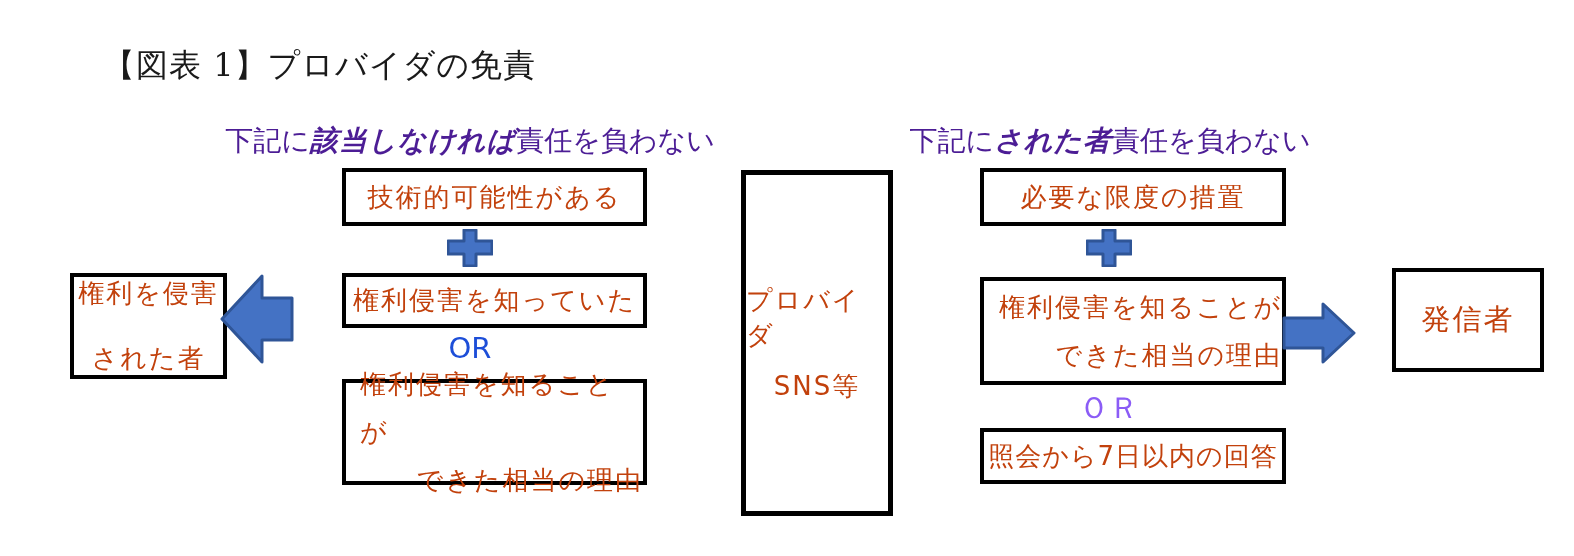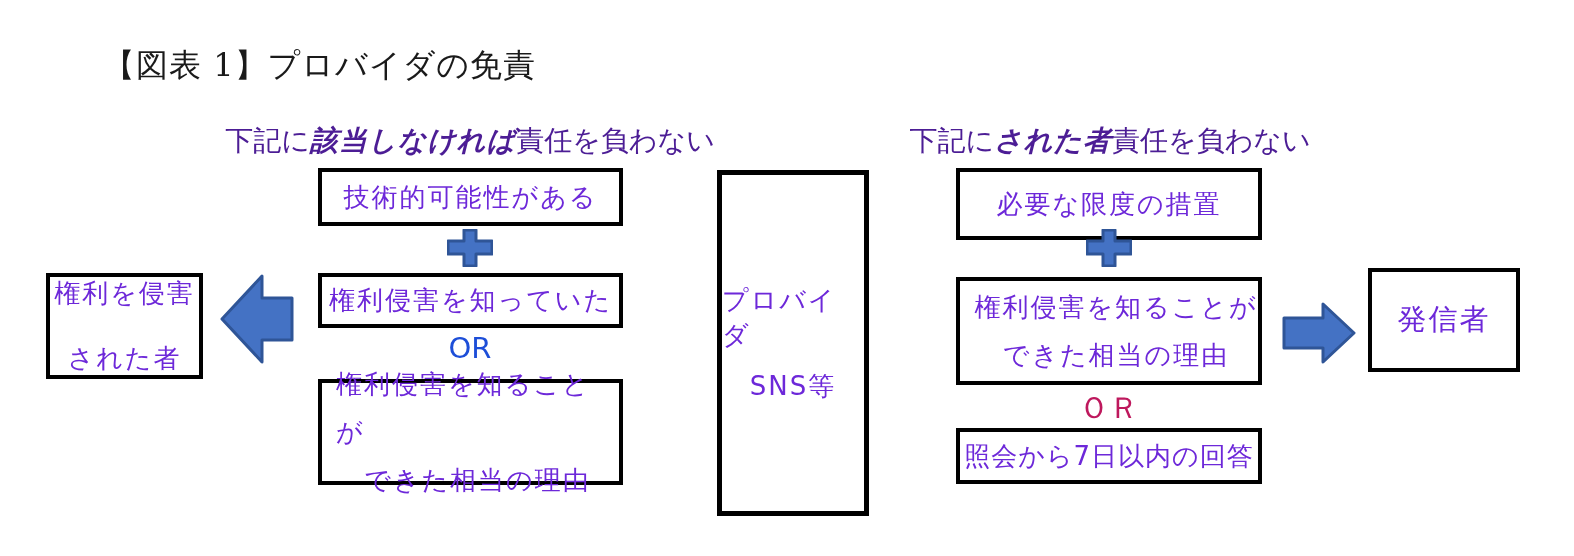--- a/index.html
+++ b/index.html
@@ -13,24 +13,24 @@
     font-family:"DejaVu Serif","Liberation Serif",serif;letter-spacing:1px;margin-left:39px;
   }
   .col-header{
     position:absolute;top:122px;width:600px;text-align:center;
     font-size:28px;color:#4c1d95;white-space:nowrap;
   }
   .col-header .em{font-weight:bold;font-style:italic;letter-spacing:1px;}
   .box{
     position:absolute;box-sizing:border-box;background:#ffffff;
     border:4px solid #000000;display:flex;align-items:center;justify-content:center;
-    font-size:26px;color:#6d28d9;letter-spacing:2px;
+    font-size:26px;color:#c2410c;letter-spacing:2px;margin-left:24px;
   }
   .box.multiline{flex-direction:column;}
-  .box.left-align{align-items:center;justify-content:center;padding-left:14px;}
+  .box.left-align{align-items:flex-end;justify-content:center;padding-left:14px;}
   .box.left-align .bline{line-height:48px;}
   .or-label{
     position:absolute;width:200px;text-align:center;font-size:29px;color:#1d4ed8;
   }
   .shape{position:absolute;}
 </style>
 </head>
 <body>
 
 <div class="canvas">
@@ -71,34 +71,34 @@
   <div class="box multiline left-align" style="left:318px;top:379px;width:305px;height:106px;">
     <div class="bline">権利侵害を知ることが</div>
     <div class="bline">できた相当の理由</div>
   </div>
 
   <div class="box multiline" style="left:717px;top:170px;width:152px;height:346px;border-width:5px;row-gap:16px;">
     <div class="bline">プロバイダ</div>
     <div class="bline">SNS等</div>
   </div>
 
-  <div class="box" style="left:956px;top:168px;width:306px;height:72px;">
+  <div class="box" style="left:956px;top:168px;width:306px;height:58px;">
     <span>必要な限度の措置</span>
   </div>
 
   <svg class="shape" style="left:1086px;top:229px;" width="46" height="38" viewBox="0 0 46 38">
     <polygon points="17,1 29,1 29,12 45,12 45,25 29,25 29,37 17,37 17,25 1,25 1,12 17,12" stroke-width="3" stroke-linejoin="round" fill="#4472C4" stroke="#2F5597"></polygon>
   </svg>
 
   <div class="box multiline left-align" style="left:956px;top:277px;width:306px;height:108px;">
     <div class="bline">権利侵害を知ることが</div>
     <div class="bline">できた相当の理由</div>
   </div>
 
-  <div class="or-label" style="left:1009px;top:388px;font-size:30px;color:#be185d;">ＯＲ</div>
+  <div class="or-label" style="left:1009px;top:388px;font-size:30px;color:#8b5cf6;">ＯＲ</div>
 
   <div class="box" style="left:956px;top:428px;width:306px;height:56px;letter-spacing:1px;">
     <span>照会から7日以内の回答</span>
   </div>
 
   <svg class="shape" style="left:1282px;top:302px;" width="74" height="62" viewBox="0 0 74 62">
     <polygon points="72,31 41,2 41,16 2,16 2,46 41,46 41,60" stroke-width="3" stroke-linejoin="round" fill="#4472C4" stroke="#2F5597"></polygon>
   </svg>
 
   <div class="box" style="left:1368px;top:268px;width:152px;height:104px;font-size:29px;">

